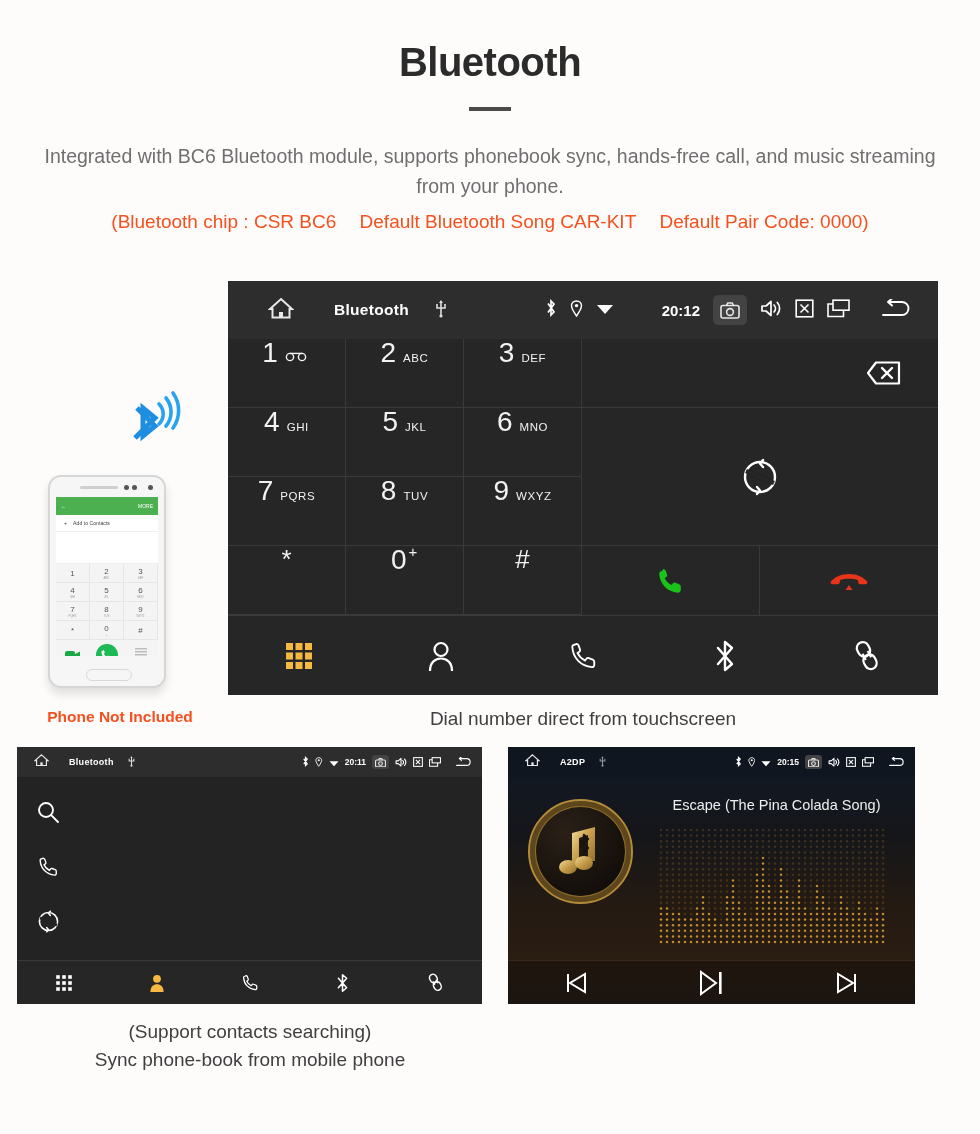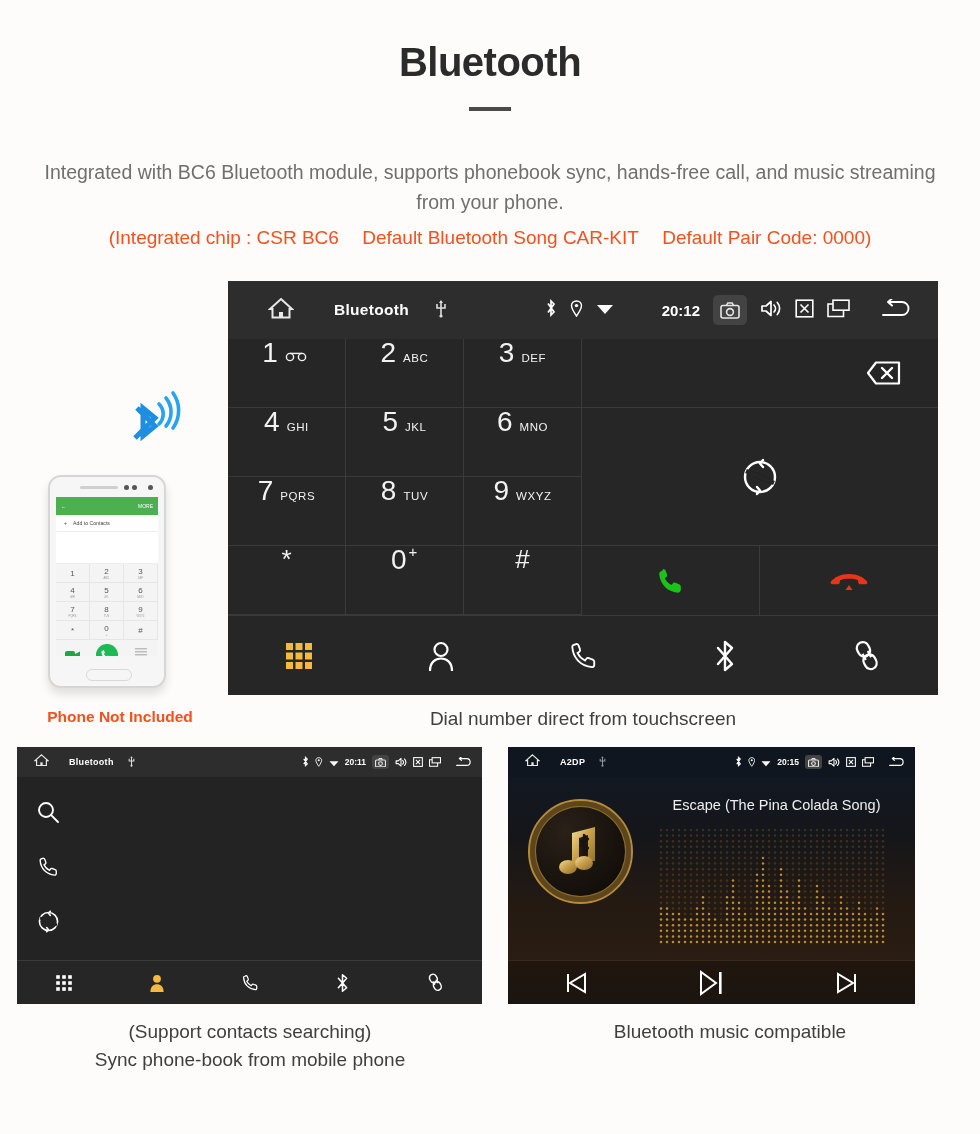--- a/index.html
+++ b/index.html
@@ -18,21 +18,21 @@
     font-weight:bold;
     color:#2b2b2b;
     letter-spacing:-0.5px;
     padding-top:40px;
   }
   #title-rule{
     width:42px; height:4px; background:#4a4a4a;
     margin:22px auto 0;
   }
   #intro{
-    margin-top:46px;
+    margin-top:30px;
     text-align:center;
     color:#6f6f6f;
     font-size:19.5px;
     line-height:30px;
     padding:0 40px;
   }
   #specs{
     margin-top:6px;
     text-align:center;
     color:#f4511e;
@@ -275,21 +275,21 @@
 </style>
 </head>
 <body>
 
 <h1 id="page-title">Bluetooth</h1>
 <div id="title-rule"></div>
 
 <p id="intro">Integrated with BC6 Bluetooth module, supports phonebook sync, hands-free call, and music streaming from your phone.</p>
 
 <div id="specs">
-  <span class="spec">(Integrated chip : CSR BC6</span>
+  <span class="spec">(Bluetooth chip : CSR BC6</span>
   <span class="spec">Default Bluetooth Song CAR-KIT</span>
   <span class="spec">Default Pair Code: 0000)</span>
 </div>
 
 <div id="phone-block">
 
   <div id="bt-wave">
     <svg width="70" height="70" viewBox="0 0 70 70">
       <path d="M10 48 L30 28 L18 18 L18 46 L30 36 L12 18" fill="none" stroke="#1e8fe0" stroke-width="5" stroke-linejoin="miter"></path>
       <path d="M34 34 A14 14 0 0 0 34 14" fill="none" stroke="#29a3f0" stroke-width="3.6" stroke-linecap="round"></path>
@@ -1621,14 +1621,13 @@
     <div class="ctl">
       <svg width="26" height="26" viewBox="0 0 26 26">
           <path d="M4 4 L4 22 L19 13 Z" fill="none" stroke="#fff" stroke-width="2"></path>
           <rect x="20" y="4" width="2" height="18" fill="#fff"></rect>
         </svg>
     </div>
   </div>
 </div>
 
 <div class="caption" id="cap-right">
-  <div>Bluetooth music compatible</div>
 </div>
 
 </body></html>

